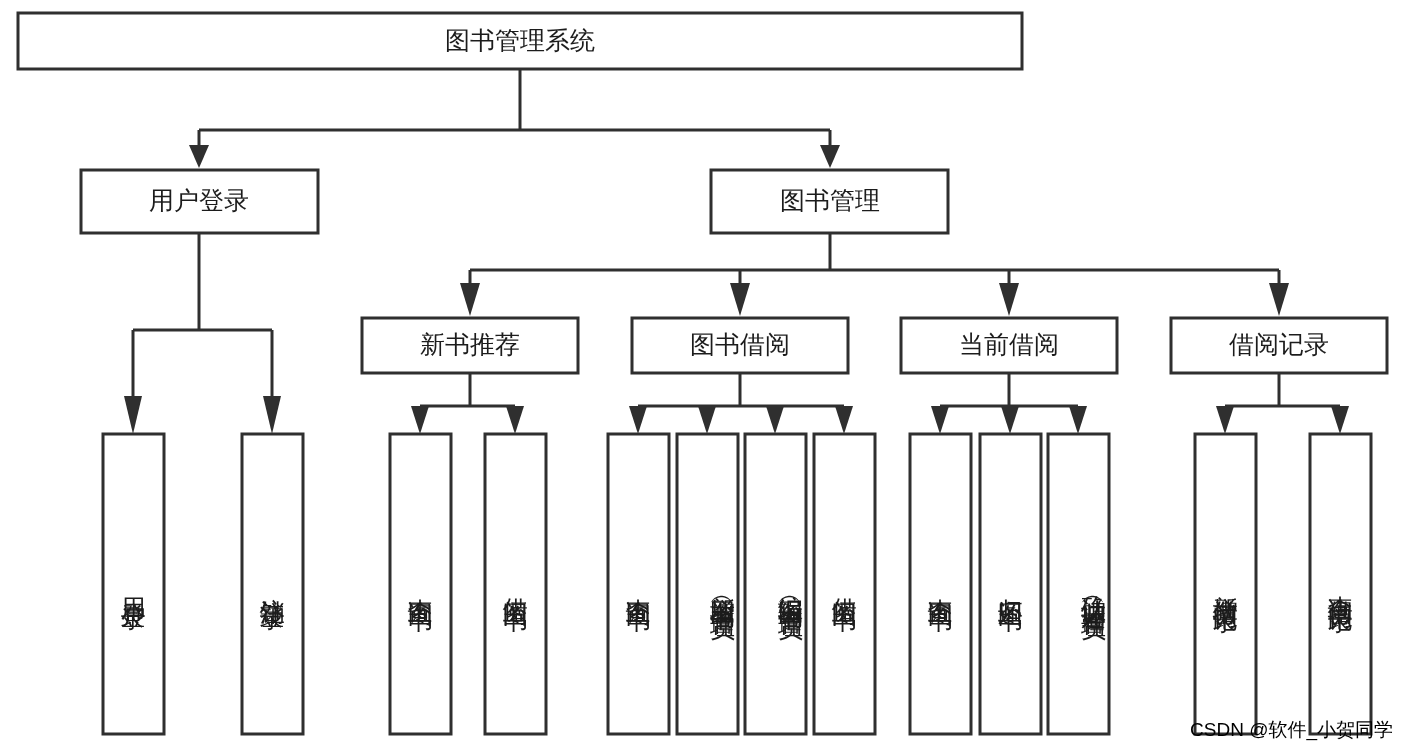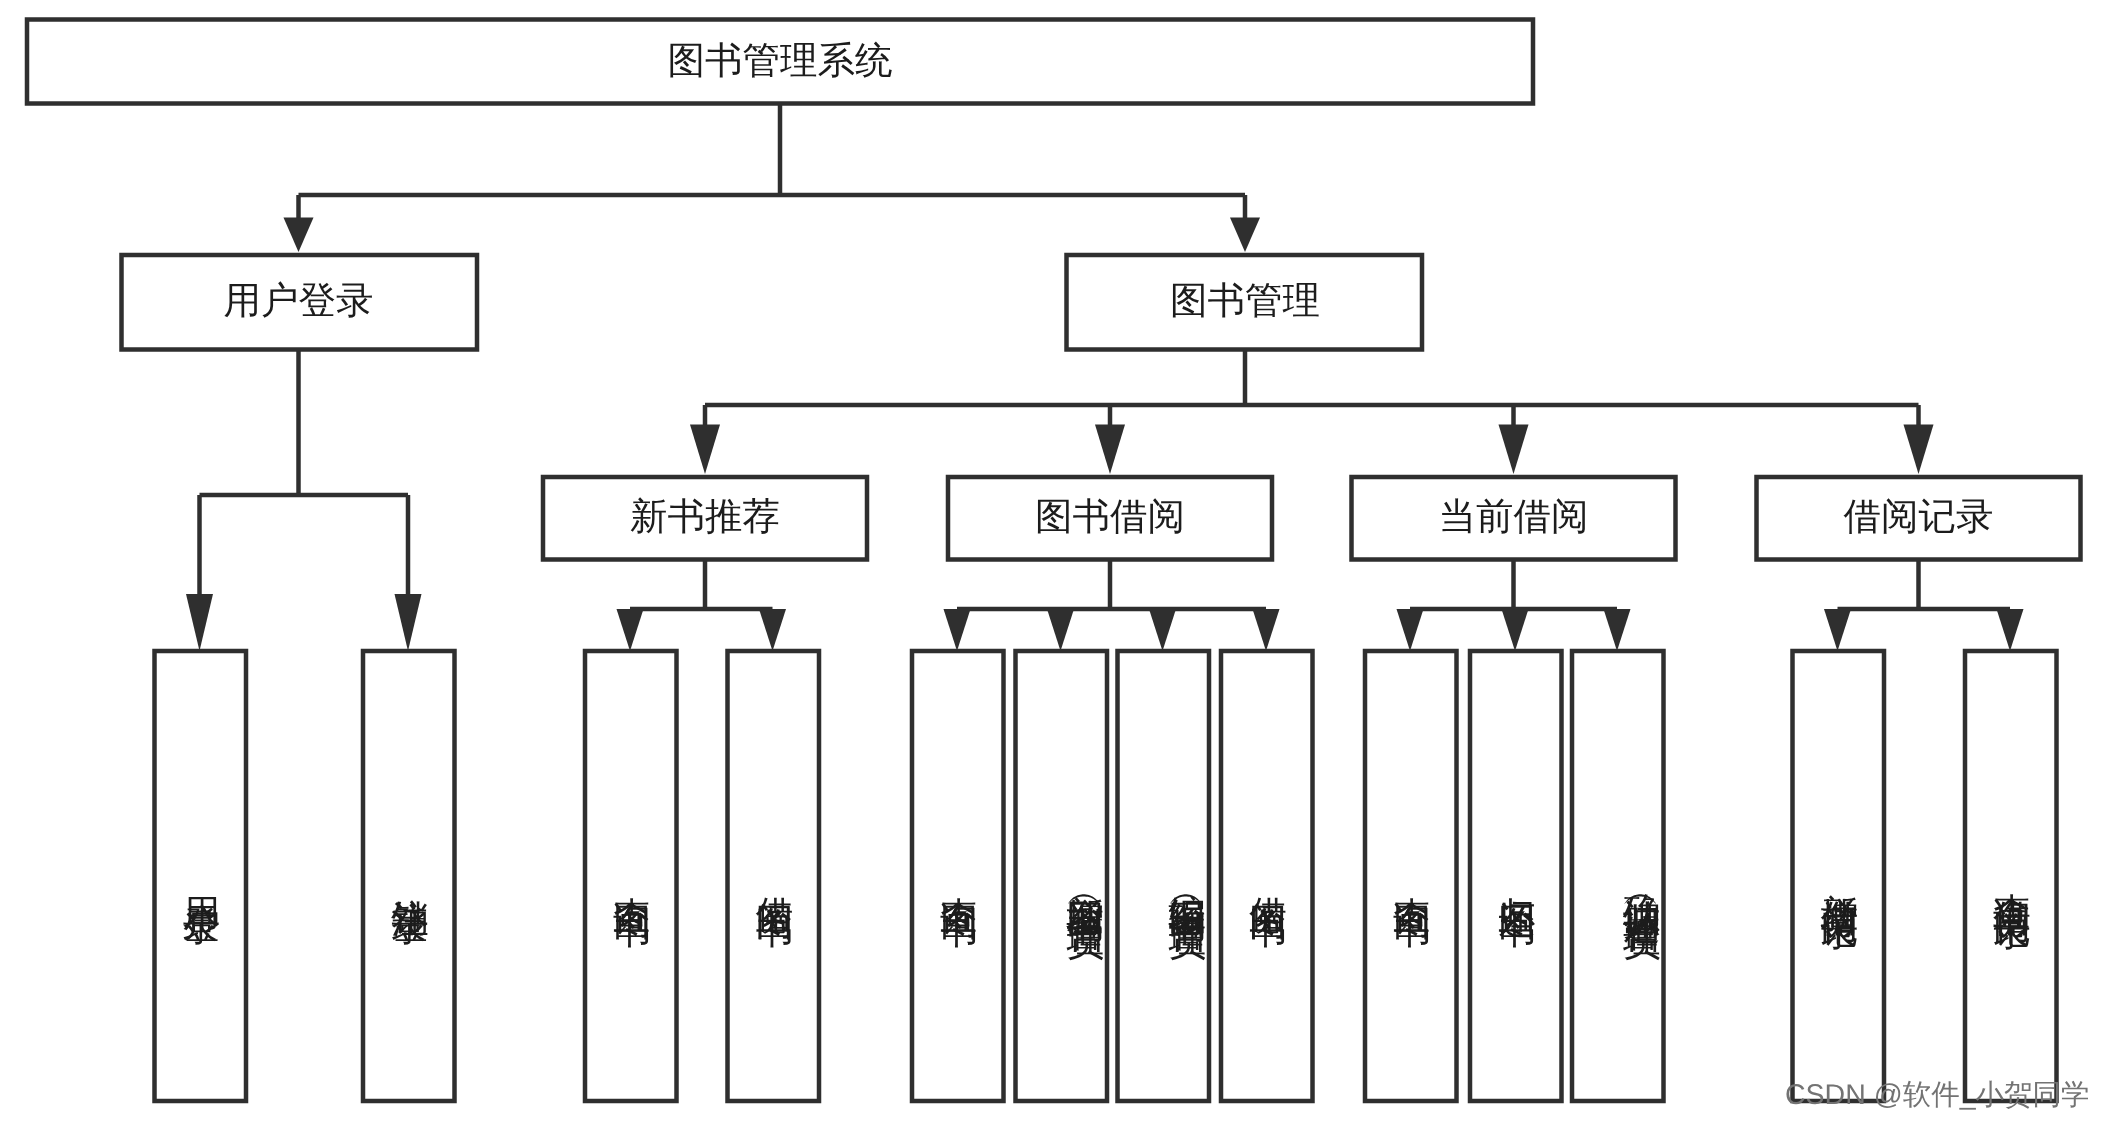--- a/index.html
+++ b/index.html
@@ -63,21 +63,21 @@
     white-space: nowrap;
     pointer-events: none;
     user-select: none;
   }
   .watermark {
     position: absolute;
     right: 12px;
     bottom: 4px;
     font-family: "Liberation Sans", "DejaVu Sans", sans-serif;
     font-size: 19px;
-    color: #737373;
+    color: #000000;
     white-space: nowrap;
     user-select: none;
   }
 </style>
 </head>
 <body>
 
 <div id="diagram-root">
 
   <svg class="diagram-canvas" viewBox="0 0 1405 747" xmlns="http://www.w3.org/2000/svg">

